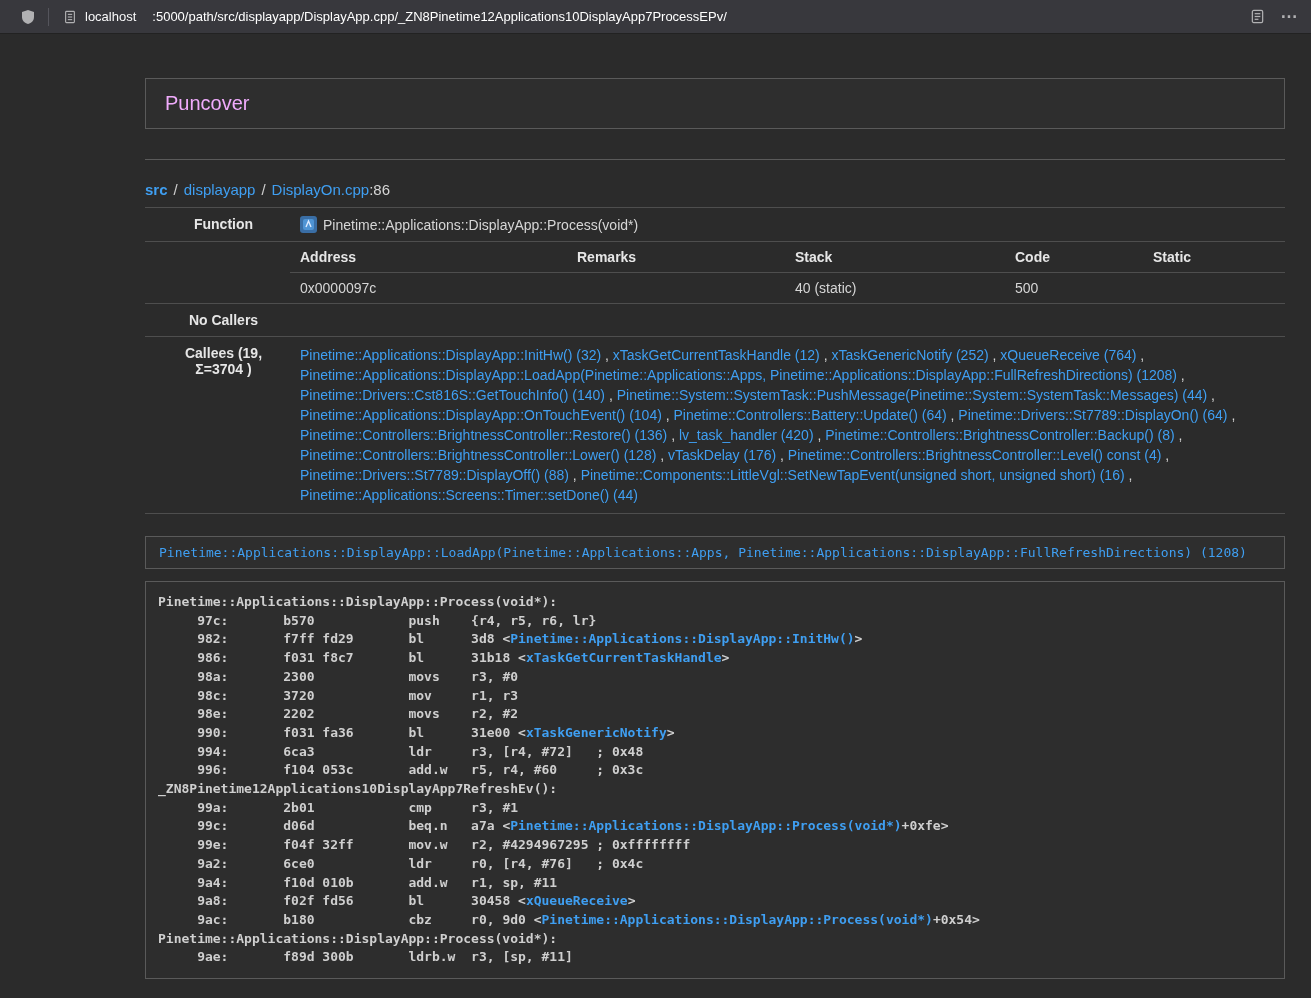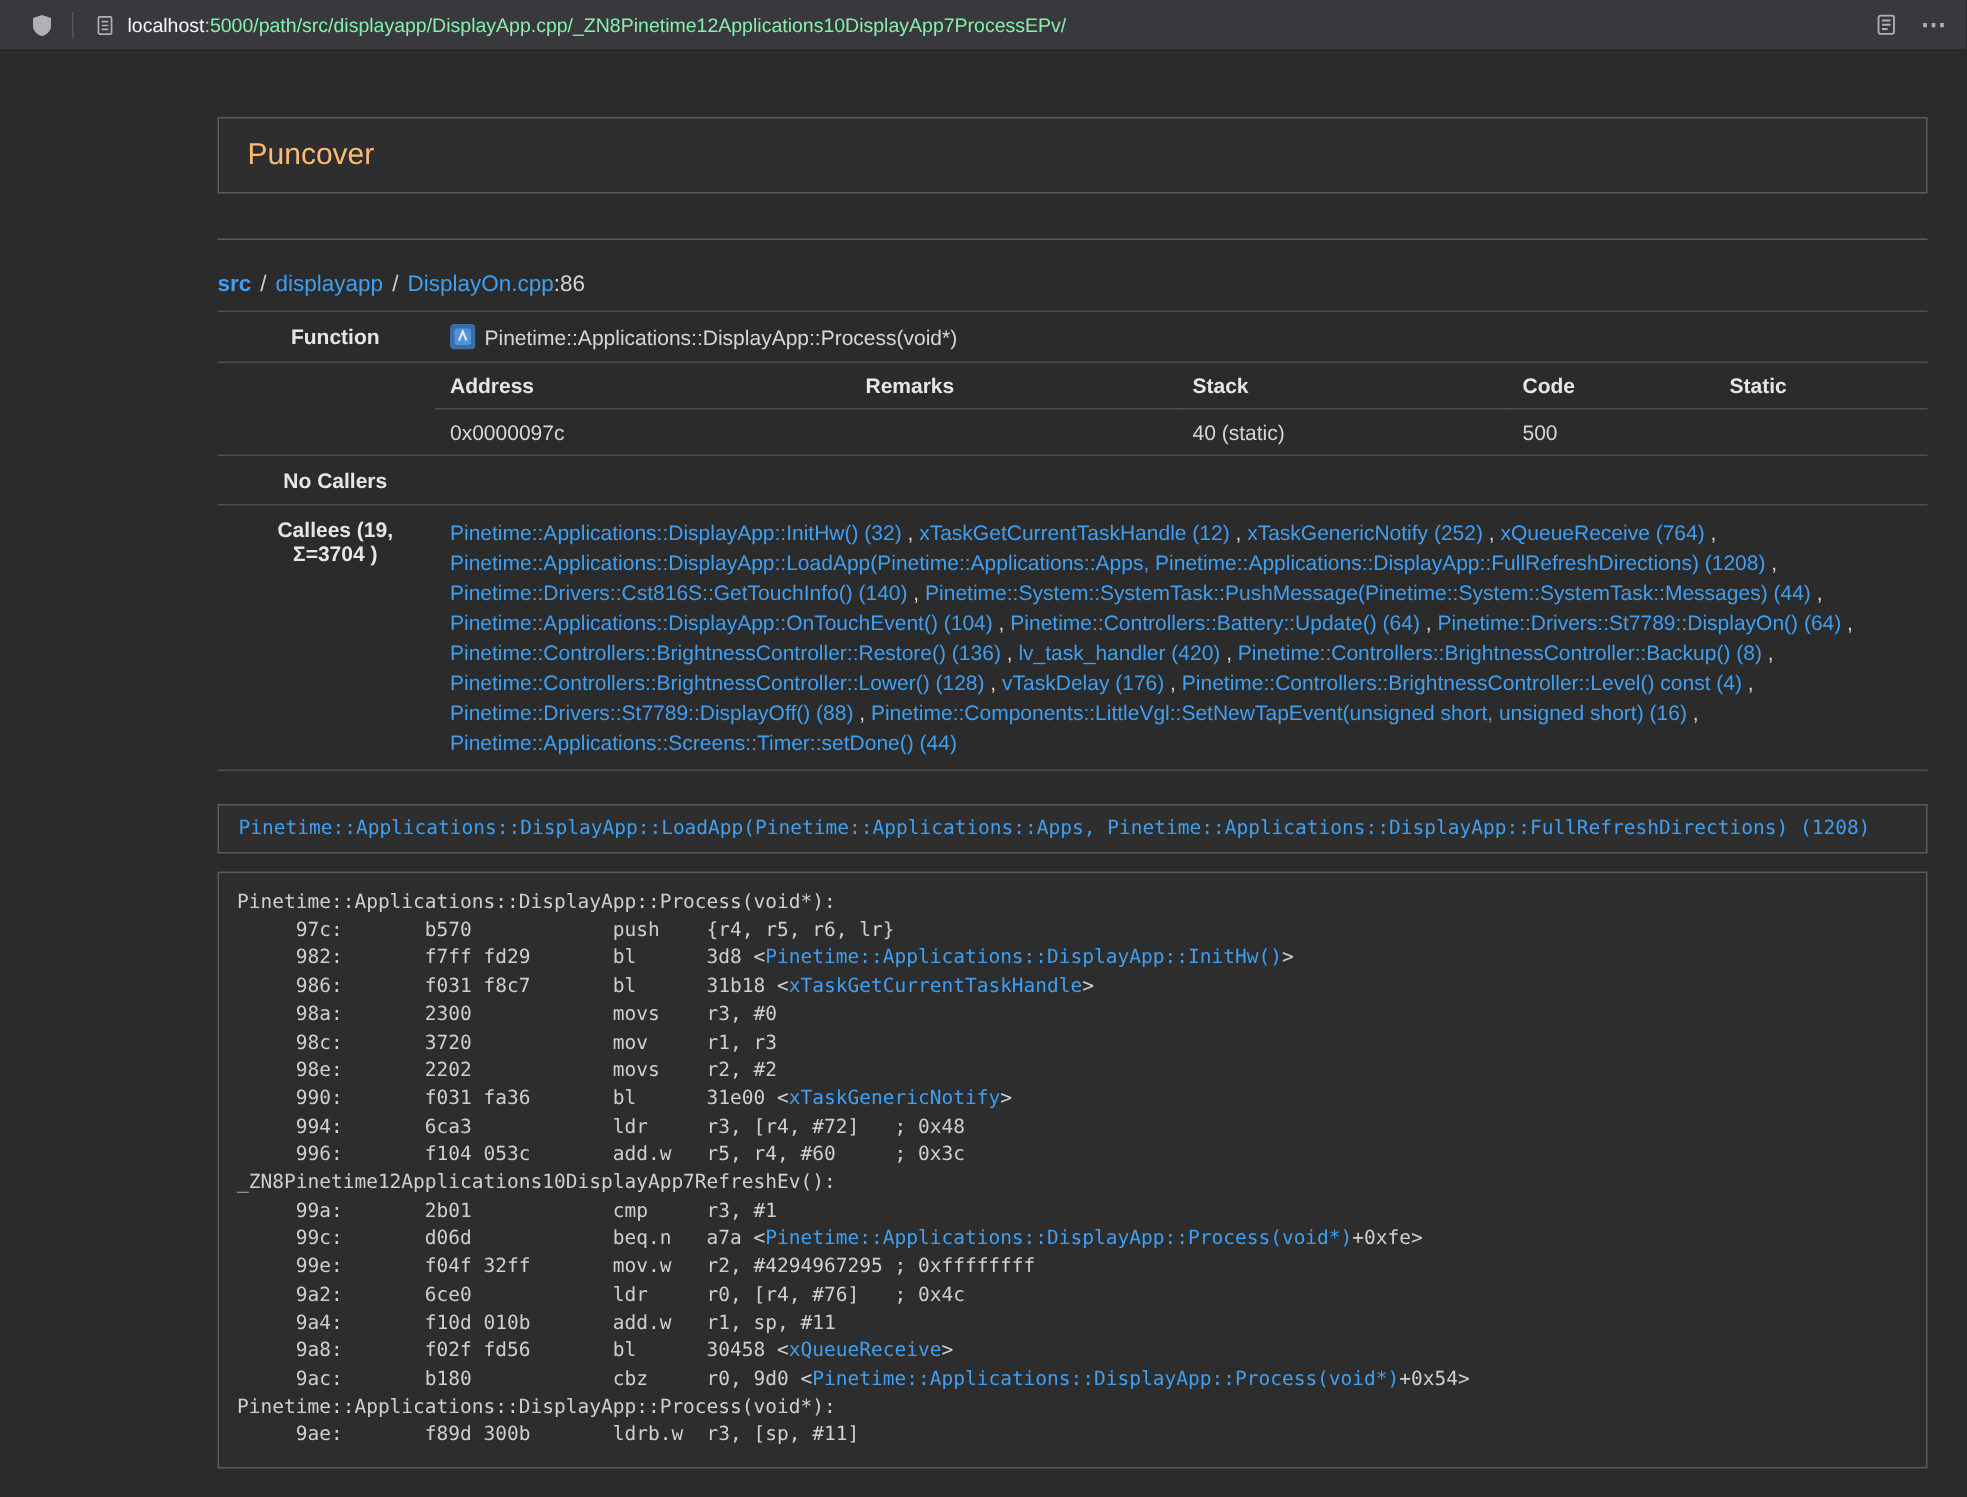--- a/index.html
+++ b/index.html
@@ -10,26 +10,26 @@
     border-bottom:1px solid #222; }
   .tb-btn { width:32px; height:28px; display:flex; align-items:center; justify-content:center;
     color:#b1b1b3; cursor:pointer; border-radius:3px; flex:0 0 auto; }
   .tb-shield { margin-left:12px; }
   .tb-divider { width:1px; height:18px; background:#55555c; margin:0 4px; flex:0 0 auto; }
   .urlbar { flex:1 1 auto; display:flex; align-items:center; height:28px; min-width:0;
     padding:0 6px; border-radius:3px; }
   .url-pageicon { display:flex; align-items:center; margin:0 8px 0 4px; flex:0 0 auto; }
   .url-text { font-size:13px; white-space:nowrap; overflow:hidden; }
   .url-host { color:#f9f9fa; }
-  .url-path { color:#86efac; }
+  .url-path { color:#ffffff;padding-left:16px; }
   .tb-ellipsis { font-size:17px; font-weight:bold; margin-right:6px; }
   
   .container { margin-left:145px; width:1140px; color:#d6d6d6; }
   .jumbo { margin-top:44px; border:1px solid #5a5a5a; padding:13px 19px;
-    font-size:20px; color:#fdba74; background:#2e2e2e; }
+    font-size:20px; color:#f0abfc; background:#2e2e2e; }
   hr.rule { border:0; border-top:1px solid #5a5a5a; margin:30px 0 0 0; }
   .crumbs { margin-top:21px; font-size:15px; color:#d6d6d6; }
   .crumbs a { color:#3f9ff2; text-decoration:none; }
   .crumbs a.first { font-weight:bold; }
   .crumbs .sep { margin:0 6px; color:#cfcfcf; }
   
   table.main { width:100%; border-collapse:collapse; margin-top:9px; font-size:14px;
     color:#d6d6d6; border-top:1px solid #4e4e4e; border-bottom:1px solid #4e4e4e; }
   table.main > tbody > tr { border-top:1px solid #4e4e4e; }
   table.main > tbody > tr:first-child { border-top:none; }
@@ -47,21 +47,21 @@
   .callees { line-height:20px; }
   .callees a { color:#3f9ff2; text-decoration:none; }
   
   .code-head { margin-top:22px; border:1px solid #5a5a5a; background:#2e2e2e;
     padding:8px 13px; font-family:"DejaVu Sans Mono", monospace; font-size:13px;
     color:#3f9ff2; cursor:pointer; }
   .code-block { margin-top:12px; border:1px solid #5a5a5a; background:#2d2d2d;
     padding:11px 12px; }
   .disasm { font-family:"DejaVu Sans Mono", monospace; font-size:13px;
     line-height:18.7px; color:#cfcfcf; }
-  .disasm .cline { white-space:pre; tab-size:8; -moz-tab-size:8; }
+  .disasm .cline { white-space:pre; tab-size:8;font-weight:bold; -moz-tab-size:8; }
   .disasm a { color:#3f9ff2; text-decoration:none; }
 </style>
 </head>
 <body>
 
 <div class="topbar">
   <div class="tb-btn tb-shield">
     <svg width="16" height="16" viewBox="0 0 16 16" fill="#b1b1b3">
       <path d="M8 1 L14 3 V8 C14 11.6 11.6 14.1 8 15 C4.4 14.1 2 11.6 2 8 V3 Z"></path>
     </svg>

